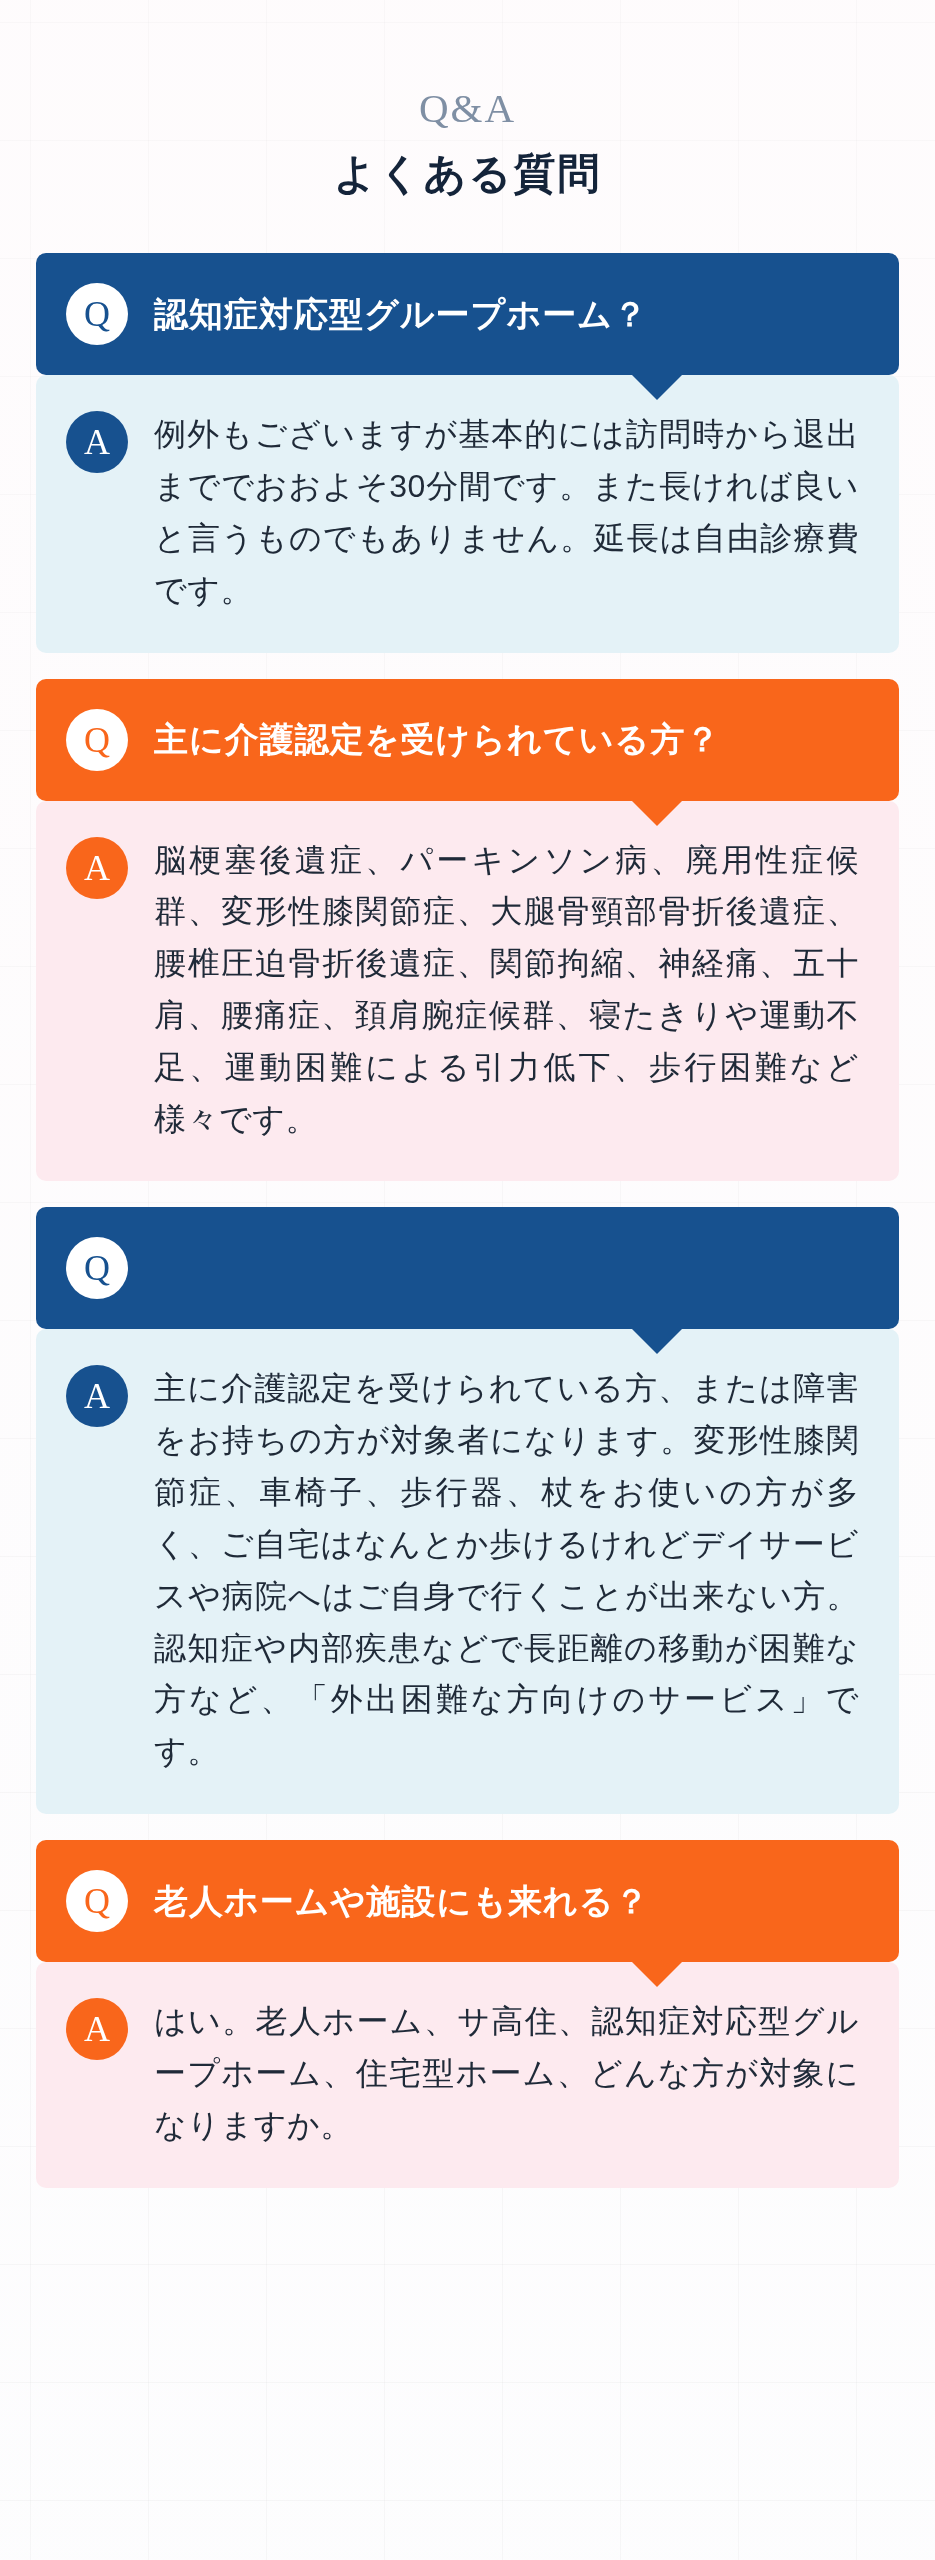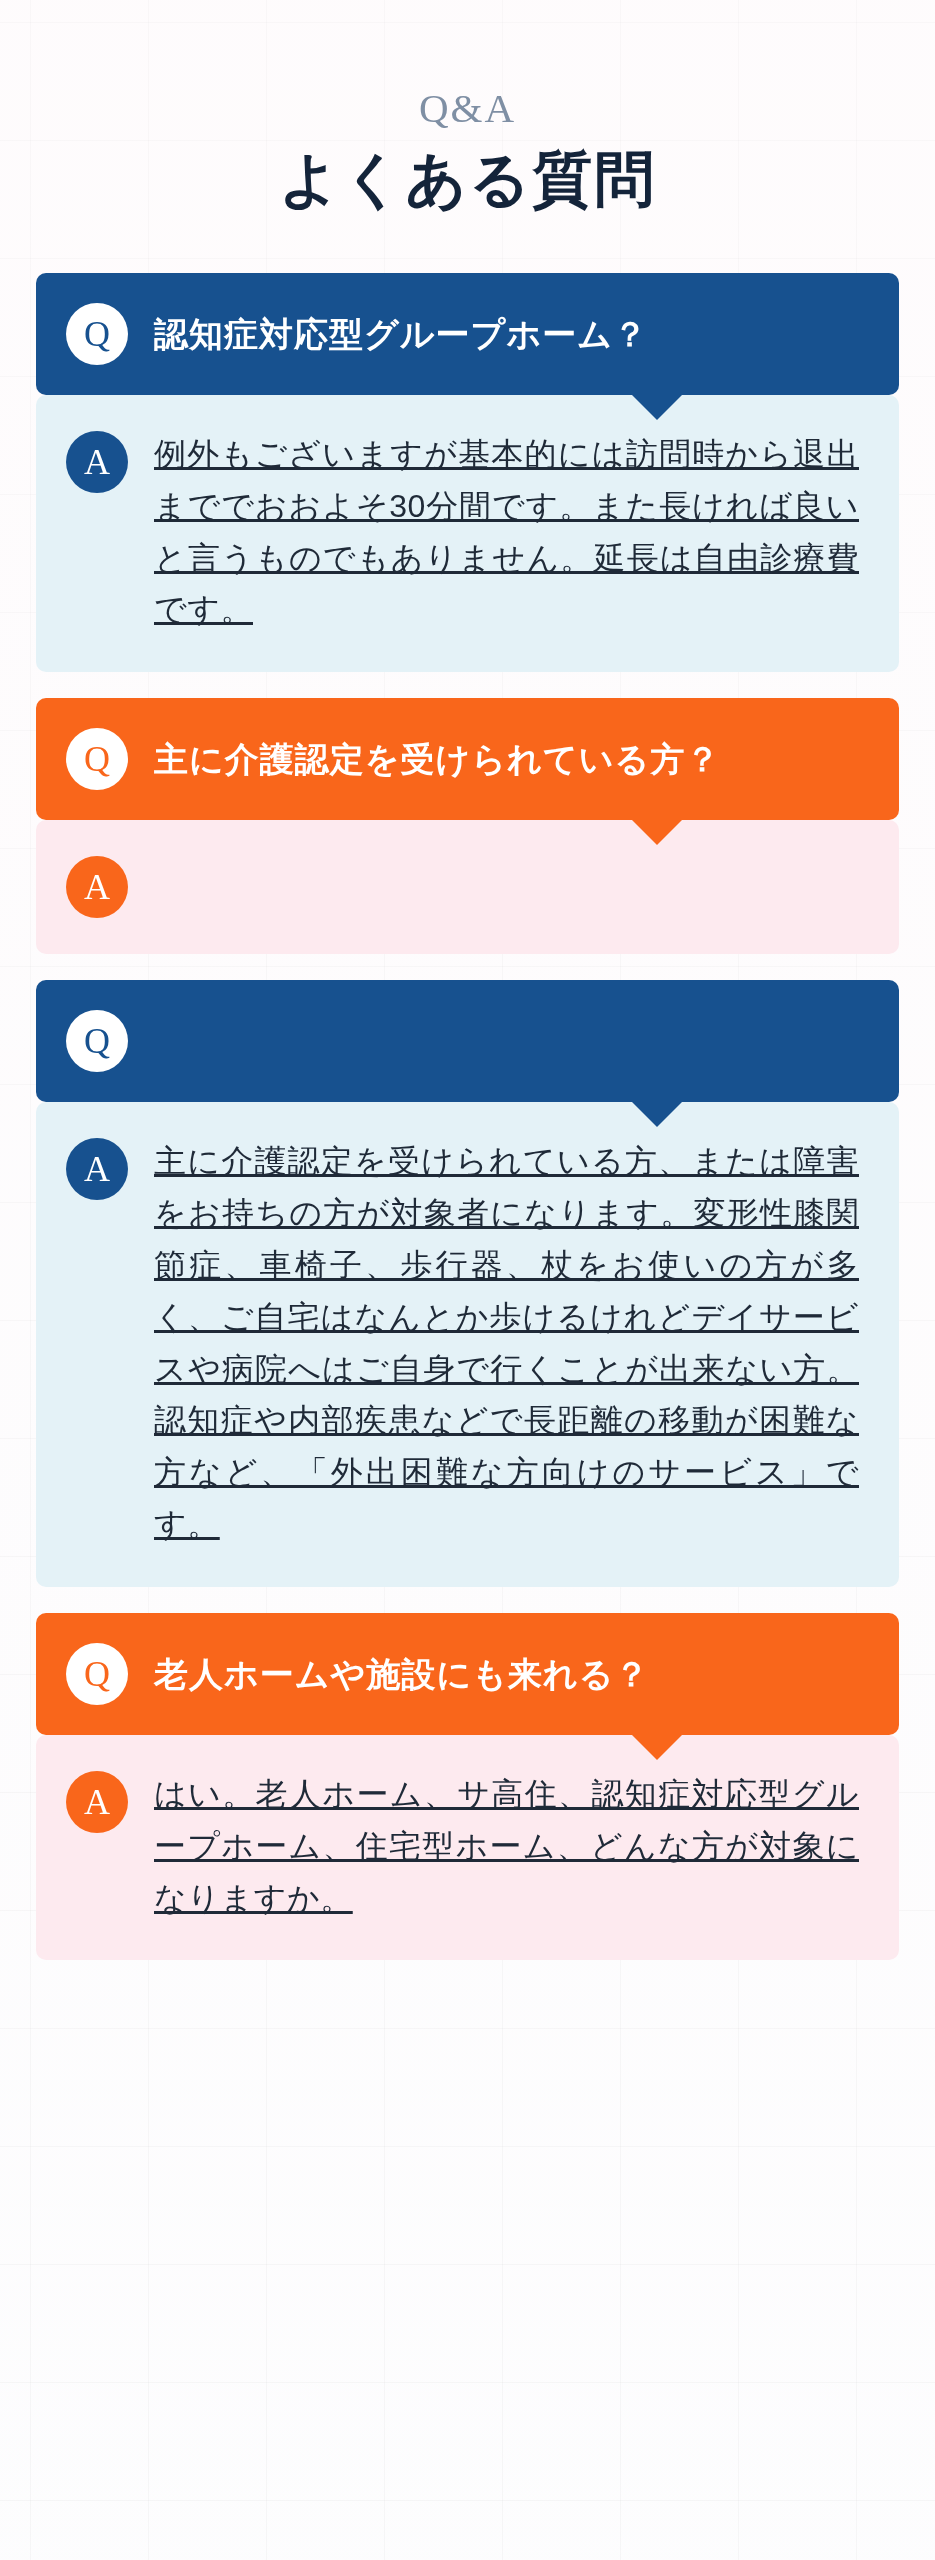--- a/index.html
+++ b/index.html
@@ -49,26 +49,25 @@
   }
   .header-eyebrow {
     font-family: "Liberation Serif", "DejaVu Serif", serif;
     font-size: 41px;
     letter-spacing: 2px;
     color: #7f8fa4;
     line-height: 1;
   }
   .header-title {
     margin-top: 22px;
-    font-size: 60px;
+    font-size: 42px;
     font-weight: 700;
     color: #14243a;
     letter-spacing: 2px;
     line-height: 1.1;
-    font-family: Liberation Mono, monospace;
   }
 
   
   .faq-list {
     margin-top: 56px;
   }
   .faq-item { margin-bottom: 26px; }
 
   .q-bar {
     position: relative;
@@ -124,21 +123,20 @@
     background: var(--accent);
     color: #ffffff;
     margin-top: 2px;
   }
   .a-text {
     font-size: 32px;
     line-height: 1.62;
     color: #1f2a38;
     letter-spacing: 0.5px;
     text-align: justify;
-    text-decoration: underline;
   }
 
   
   .theme-blue {
     --accent: #17518f;
     --panel: #e4f2f7;
   }
   .theme-orange {
     --accent: #f9661b;
     --panel: #fdeaef;
@@ -172,20 +170,21 @@
       </div>
     </div>
 
     <div class="faq-item theme-orange">
       <div class="q-bar">
         <span class="badge q-badge">Q</span>
         <span class="q-text">主に介護認定を受けられている方？</span>
       </div>
       <div class="a-panel">
         <span class="badge a-badge">A</span>
+        <span class="a-text">脳梗塞後遺症、パーキンソン病、廃用性症候群、変形性膝関節症、大腿骨頸部骨折後遺症、腰椎圧迫骨折後遺症、関節拘縮、神経痛、五十肩、腰痛症、頚肩腕症候群、寝たきりや運動不足、運動困難による引力低下、歩行困難など様々です。</span>
       </div>
     </div>
 
     <div class="faq-item theme-blue">
       <div class="q-bar">
         <span class="badge q-badge">Q</span>
       </div>
       <div class="a-panel">
         <span class="badge a-badge">A</span>
         <span class="a-text">主に介護認定を受けられている方、または障害をお持ちの方が対象者になります。変形性膝関節症、車椅子、歩行器、杖をお使いの方が多く、ご自宅はなんとか歩けるけれどデイサービスや病院へはご自身で行くことが出来ない方。認知症や内部疾患などで長距離の移動が困難な方など、「外出困難な方向けのサービス」です。</span>

